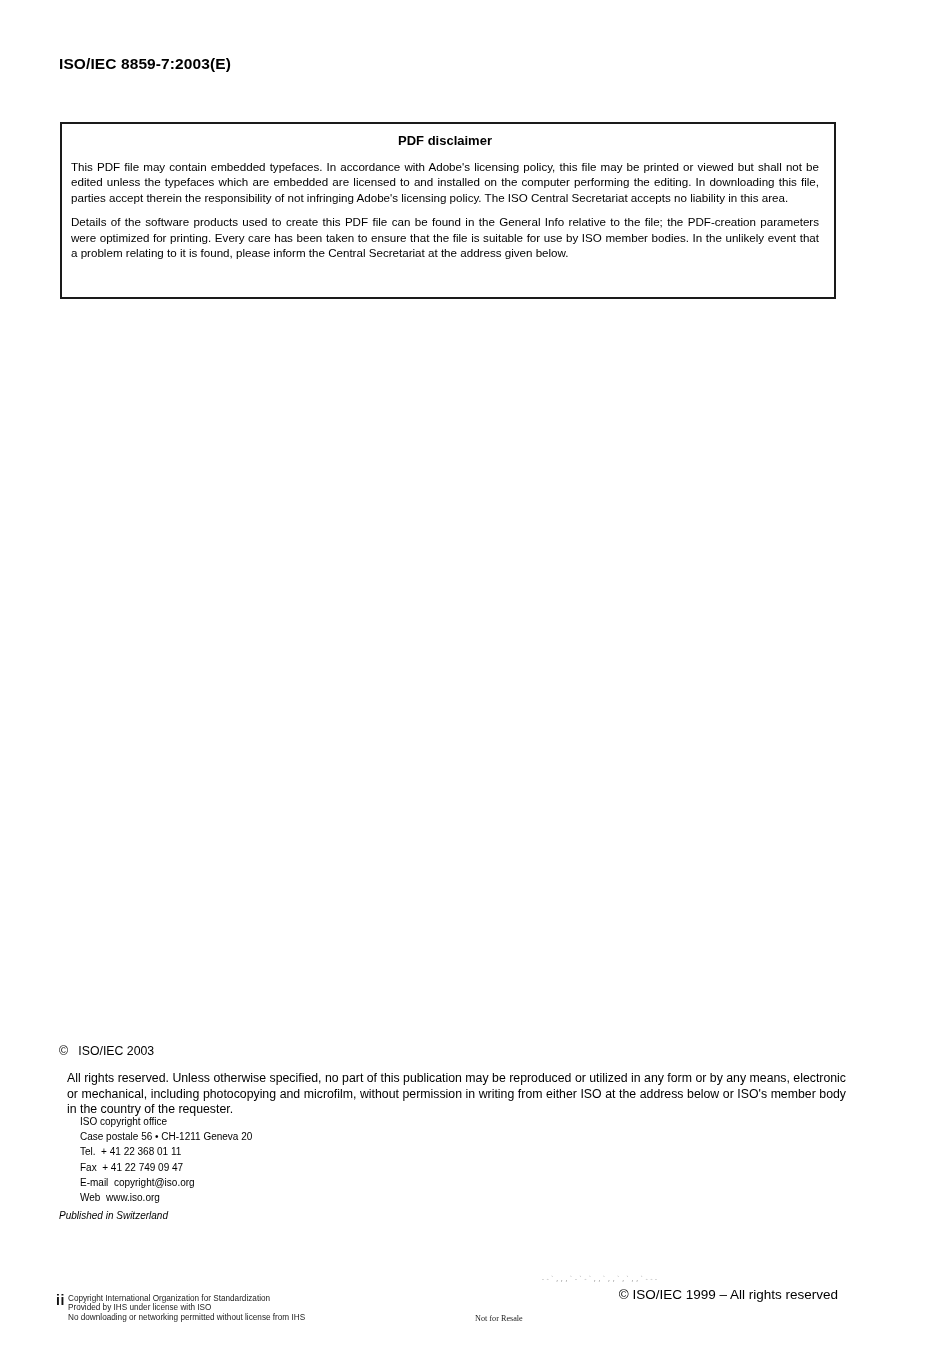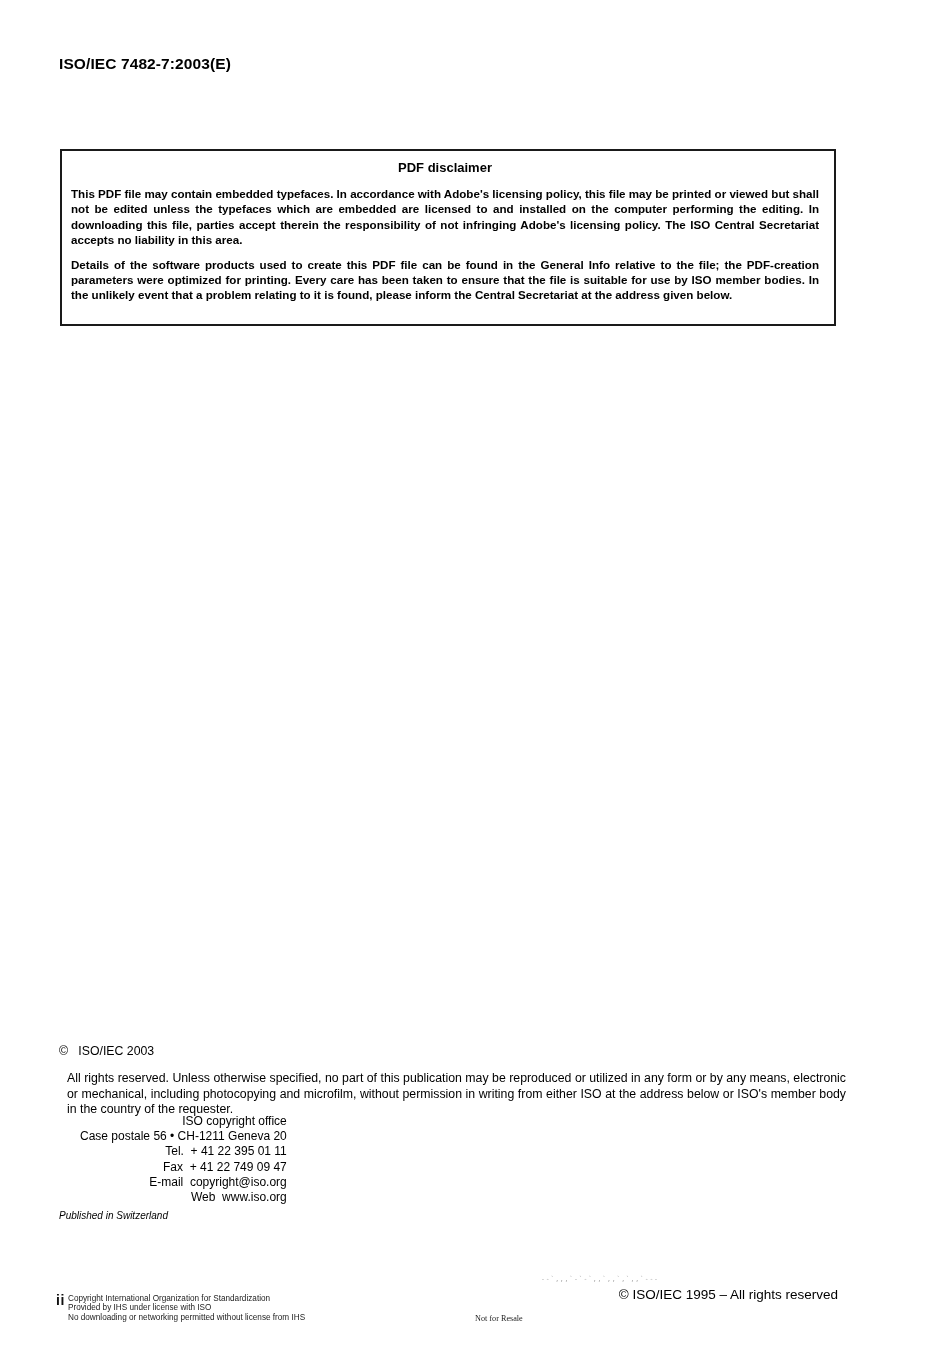--- a/index.html
+++ b/index.html
@@ -20,39 +20,38 @@
     position: absolute;
     left: 59px;
     top: 55px;
     font-size: 15.5px;
     font-weight: bold;
     letter-spacing: 0.1px;
   }
   .disclaimer-box {
     position: absolute;
     left: 60px;
-    top: 149px;
+    top: 122px;
     width: 776px;
     height: 177px;
     border: 2px solid #1a1a1a;
     box-sizing: border-box;
     padding: 6px 15px 0 9px;
   }
   .disclaimer-title {
     text-align: center;
     font-weight: bold;
     font-size: 13px;
     margin: 3px 0 11px 0;
   }
   .disclaimer-box p {
     font-size: 11.6px;
     line-height: 15.4px;
     text-align: justify;
     margin: 0 0 9px 0;
-    font-weight: bold;
   }
   .copyright-notice {
     position: absolute;
     left: 59px;
     top: 1044px;
     font-size: 12.3px;
     white-space: pre-wrap;
   }
   .rights-text {
     position: absolute;
@@ -61,23 +60,22 @@
     width: 779px;
     font-size: 12.3px;
     line-height: 15.7px;
     text-align: justify;
     margin: 8px;
   }
   .address-block {
     position: absolute;
     left: 80px;
     top: 1114px;
-    font-size: 12px;
+    font-size: 10px;
     line-height: 15.2px;
-    text-align: right;
   }
   .address-line {
     white-space: pre-wrap;
   }
   .published-line {
     position: absolute;
     left: 59px;
     top: 1210px;
     font-size: 10px;
     font-style: italic;
@@ -124,50 +122,50 @@
     font-size: 13.5px;
     text-align: right;
     color: #000000;
   }
 </style>
 </head>
 <body>
 
 <div class="page">
 
-  <div class="header-title">ISO/IEC 7482-7:2003(E)</div>
+  <div class="header-title">ISO/IEC 8859-7:2003(E)</div>
 
   <div class="disclaimer-box">
     <div class="disclaimer-title">PDF disclaimer</div>
     <p>This PDF file may contain embedded typefaces. In accordance with Adobe's licensing policy, this file may be printed or viewed but shall not be edited unless the typefaces which are embedded are licensed to and installed on the computer performing the editing. In downloading this file, parties accept therein the responsibility of not infringing Adobe's licensing policy. The ISO Central Secretariat accepts no liability in this area.</p>
     <p>Details of the software products used to create this PDF file can be found in the General Info relative to the file; the PDF-creation parameters were optimized for printing. Every care has been taken to ensure that the file is suitable for use by ISO member bodies. In the unlikely event that a problem relating to it is found, please inform the Central Secretariat at the address given below.</p>
   </div>
 
   <div class="copyright-notice">©   ISO/IEC 2003</div>
 
   <p class="rights-text">All rights reserved. Unless otherwise specified, no part of this publication may be reproduced or utilized in any form or by any means, electronic or mechanical, including photocopying and microfilm, without permission in writing from either ISO at the address below or ISO's member body in the country of the requester.</p>
 
   <div class="address-block">
     <div class="address-line">ISO copyright office</div>
     <div class="address-line">Case postale 56 • CH-1211 Geneva 20</div>
-    <div class="address-line">Tel.  + 41 22 395 01 11</div>
+    <div class="address-line">Tel.  + 41 22 368 01 11</div>
     <div class="address-line">Fax  + 41 22 749 09 47</div>
     <div class="address-line">E-mail  copyright@iso.org</div>
     <div class="address-line">Web  www.iso.org</div>
   </div>
 
   <div class="published-line">Published in Switzerland</div>
 
   <div class="page-number">ii</div>
 
   <div class="footer-left">
     <div>Copyright International Organization for Standardization</div>
     <div>Provided by IHS under license with ISO</div>
     <div>No downloading or networking permitted without license from IHS</div>
   </div>
 
   <div class="footer-center">Not for Resale</div>
 
   <div class="footer-watermark">--`,,,`-`-`,,`,,`,`,,`---</div>
 
-  <div class="footer-right">© ISO/IEC 1995 – All rights reserved</div>
+  <div class="footer-right">© ISO/IEC 1999 – All rights reserved</div>
 
 </div>
 
 </body></html>

